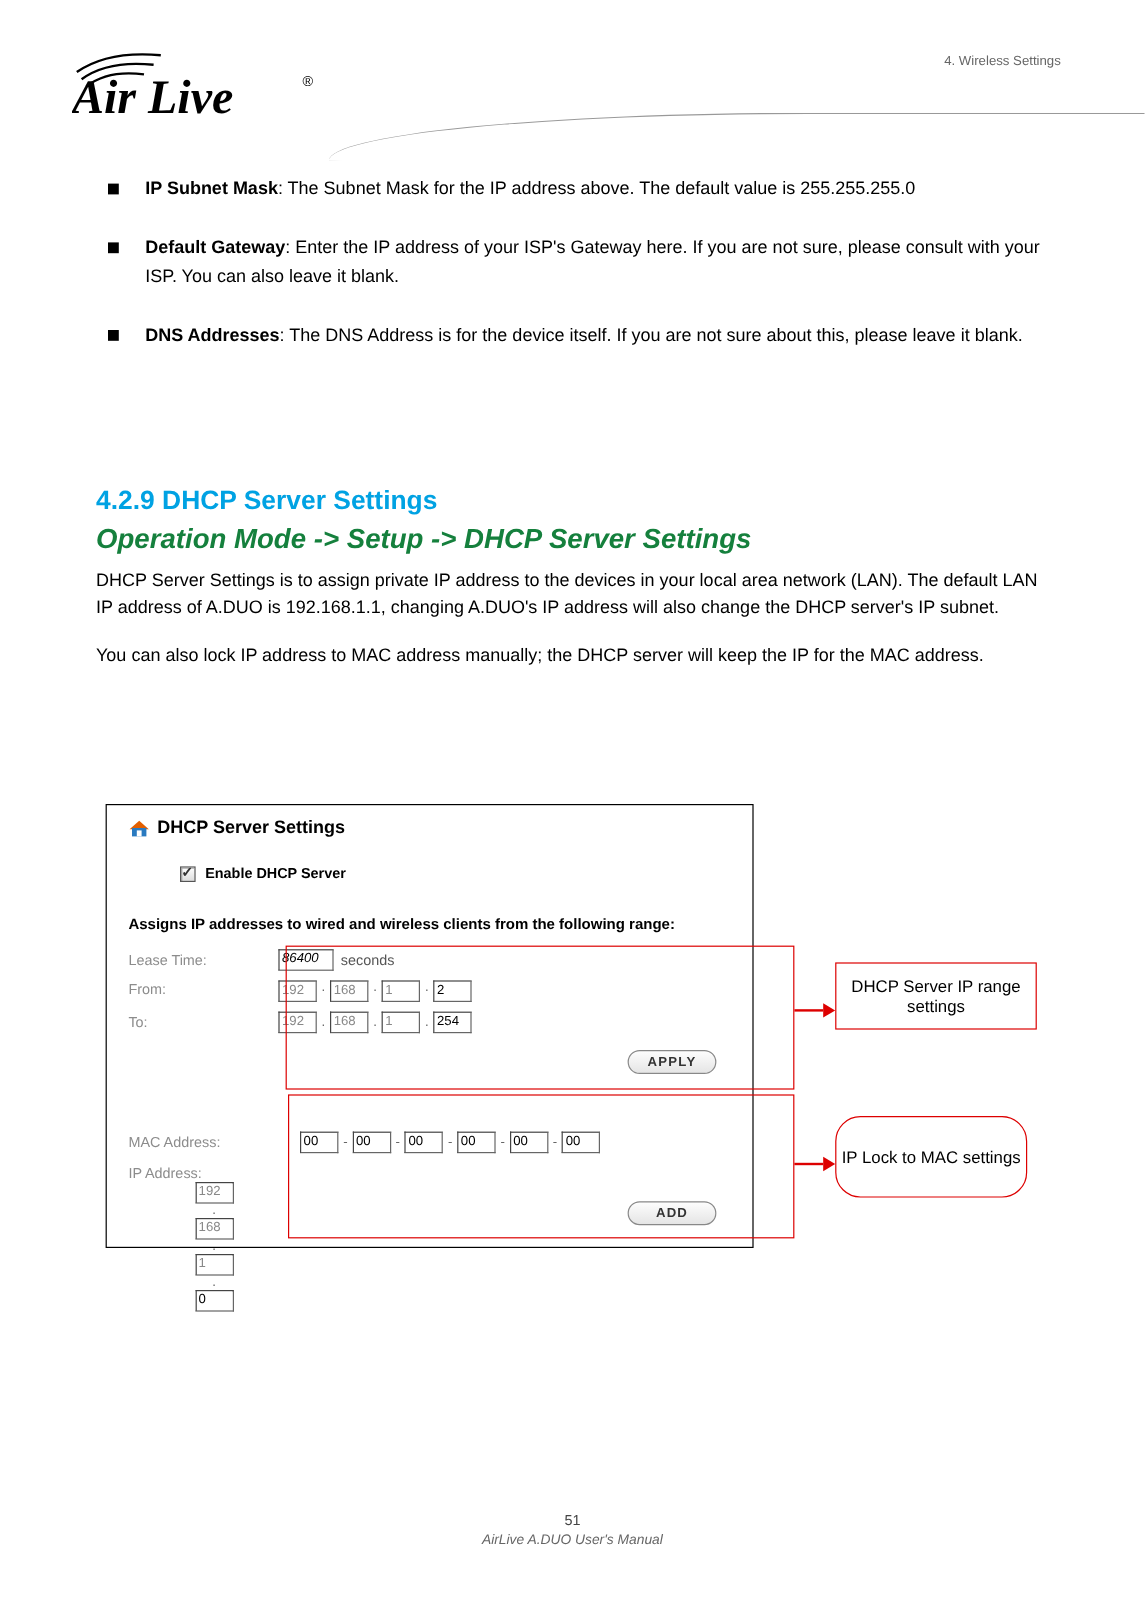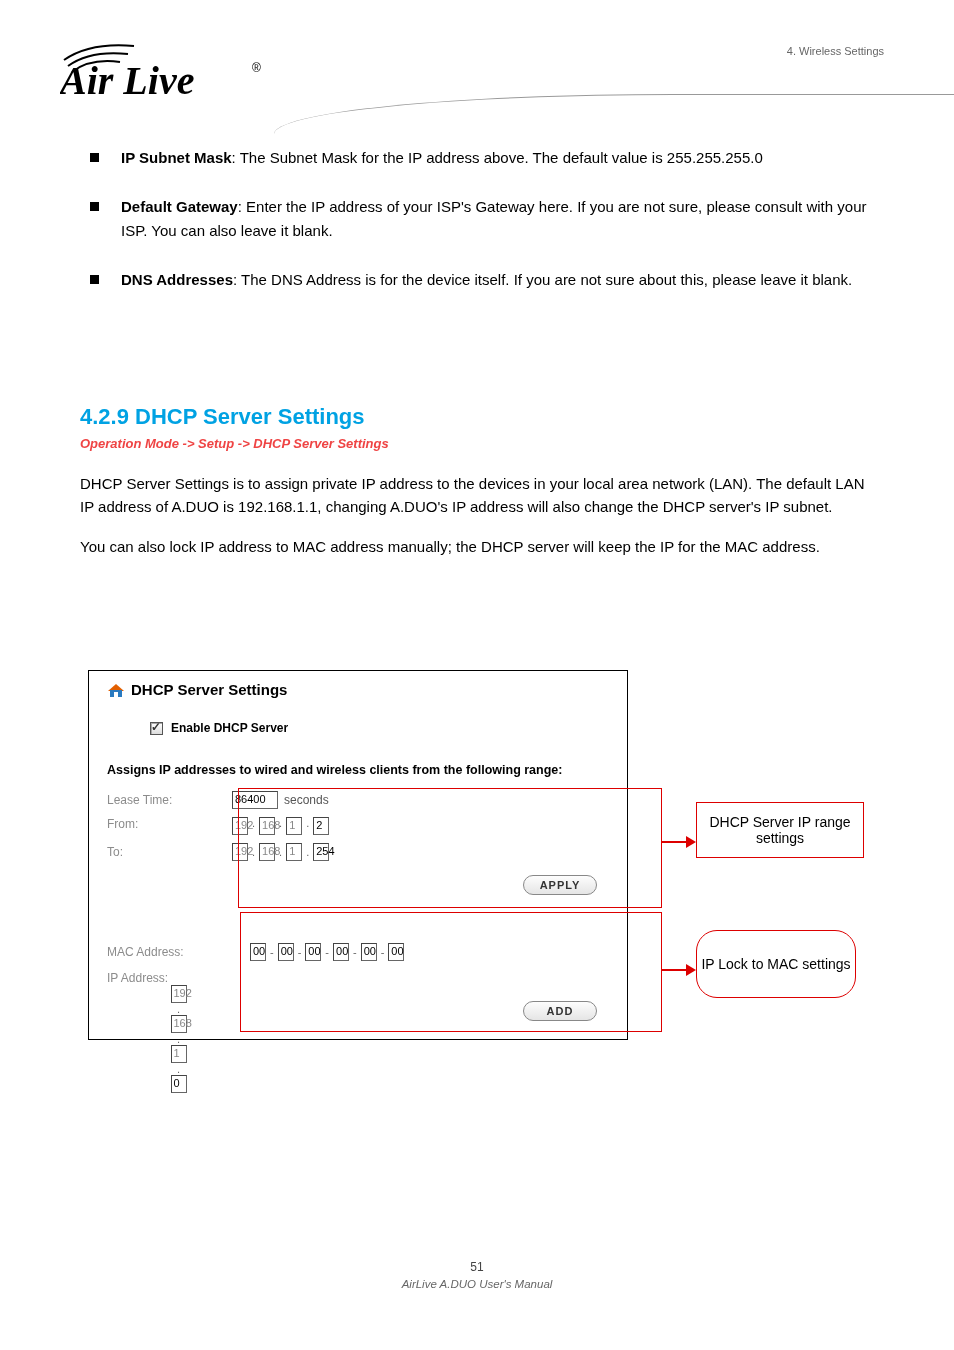--- a/index.html
+++ b/index.html
@@ -62,24 +62,24 @@
   .sect-heading {
     position: absolute;
     top: 404px; left: 80px;
     font-size: 22px;
     font-weight: bold;
     color: #00A2E3;
   }
   .sect-path {
     position: absolute;
     top: 436px; left: 80px;
-    font-size: 13px;
+    font-size: 23px;
     font-style: italic;
     font-weight: bold;
-    color: #ef4444;
+    color: #15803d;
   }
   .sect-body {
     position: absolute;
     top: 472px; left: 80px; right: 80px;
     font-size: 15px;
     line-height: 1.55;
   }
 
   
   .panel {
@@ -129,27 +129,27 @@
     font-weight: bold;
     font-size: 12.5px;
   }
   .lease-row { position: absolute; top: 120px; left: 18px; display: flex; align-items: center; }
   .from-row  { position: absolute; top: 146px; left: 18px; display: flex; align-items: flex-start; }
   .to-row    { position: absolute; top: 172px; left: 18px; display: flex; align-items: center; }
   .lbl { width: 125px; color: #8c8c8c; font-size: 12px; }
   .seconds { margin-left: 6px; color: #555; }
 
   .ipbox {
-    width: 16px; height: 18px; border: 1px solid #666;
+    width: 32px; height: 18px; border: 1px solid #666;
     background: #fff; font-size: 11px; padding: 1px 2px;
     color: #888;
     border-top-color: #444; border-left-color: #444;
   }
   .ipbox.active { color: #000; }
-  .leasebox { width: 46px; }
+  .leasebox { width: 46px; font-style: italic; }
   .dot { margin: 0 4px; color: #666; font-size: 11px; }
 
   .btn {
     position: absolute;
     width: 74px; height: 20px;
     border-radius: 10px;
     background: linear-gradient(#fdfdfd,#e5e5e5);
     border: 1px solid #888;
     font-size: 11px;
     font-weight: bold;

